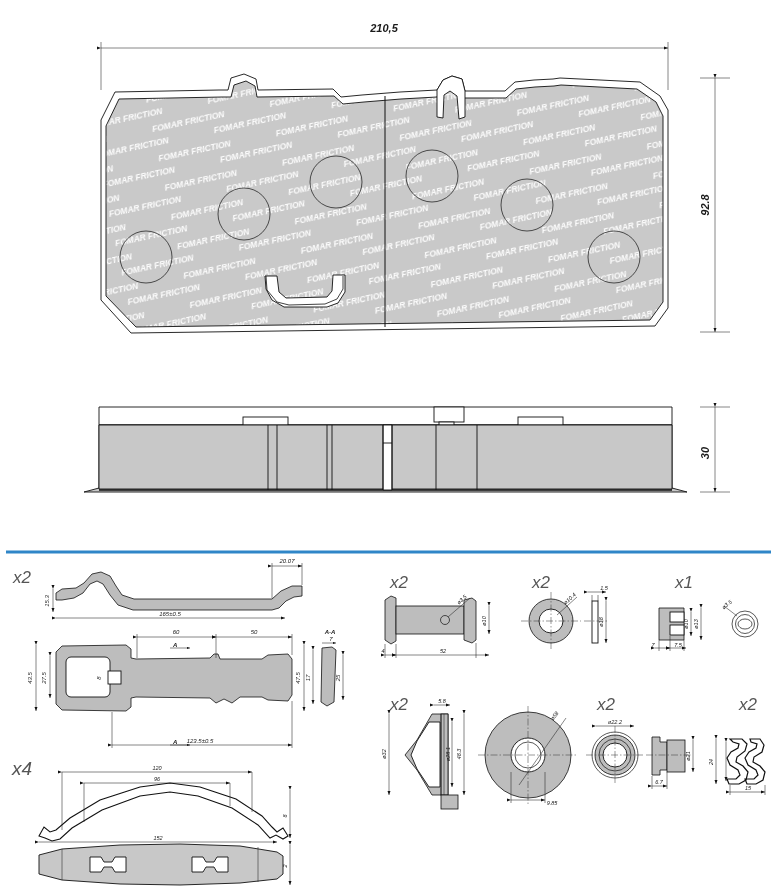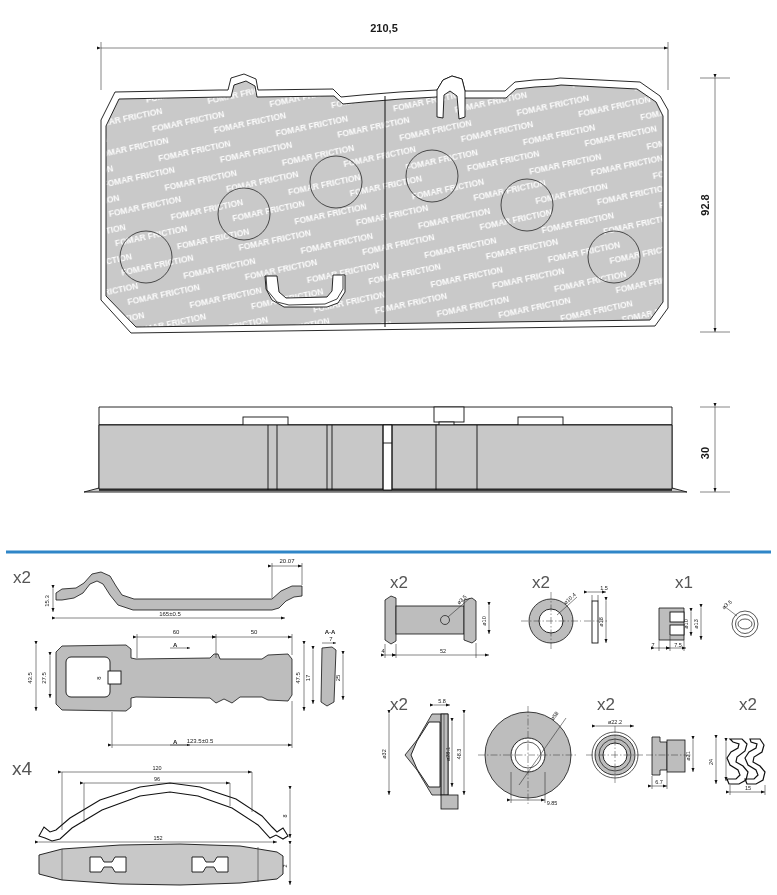--- a/index.html
+++ b/index.html
@@ -1,21 +1,21 @@
 <!DOCTYPE html>
 <html><head>
 <meta charset="utf-8">
 <style>
   html,body{margin:0;padding:0;background:#ffffff;}
   body{
     width:777px;height:895px;position:relative;overflow:hidden;
     font-family:"Liberation Sans", sans-serif;
     color:#1a1a1a;
   }
-  .sheet{position:absolute;inset:0;}
+  .sheet{position:absolute;inset:0;font-style:italic;}
   svg.layer{position:absolute;left:0;top:0;width:777px;height:895px;overflow:visible;}
 
   .dimtxt{font-family:"Liberation Sans",sans-serif;fill:#1a1a1a;font-weight:bold;}
   .qty{font-family:"Liberation Sans",sans-serif;fill:#555555;font-weight:normal;}
   .tiny{font-family:"Liberation Sans",sans-serif;fill:#1a1a1a;}
 
   .ln{stroke:#111;fill:none;}
   .thin{stroke:#111;stroke-width:.7;fill:none;}
   .hair{stroke:#222;stroke-width:.55;fill:none;}
   .ctr{stroke:#333;stroke-width:.5;fill:none;stroke-dasharray:7 2 1.5 2;}

